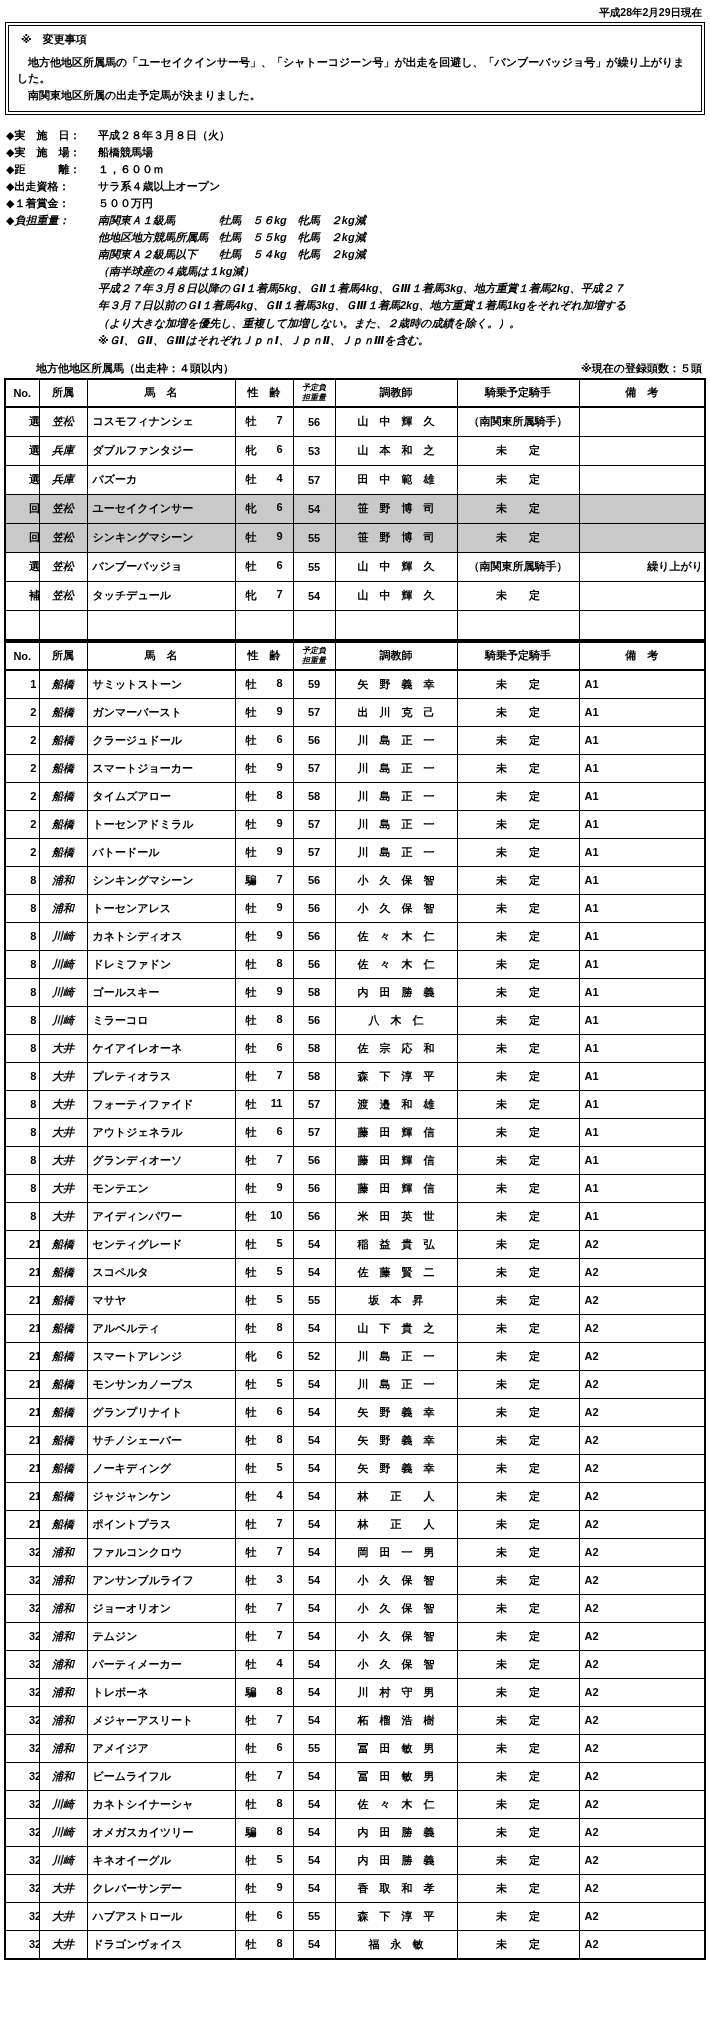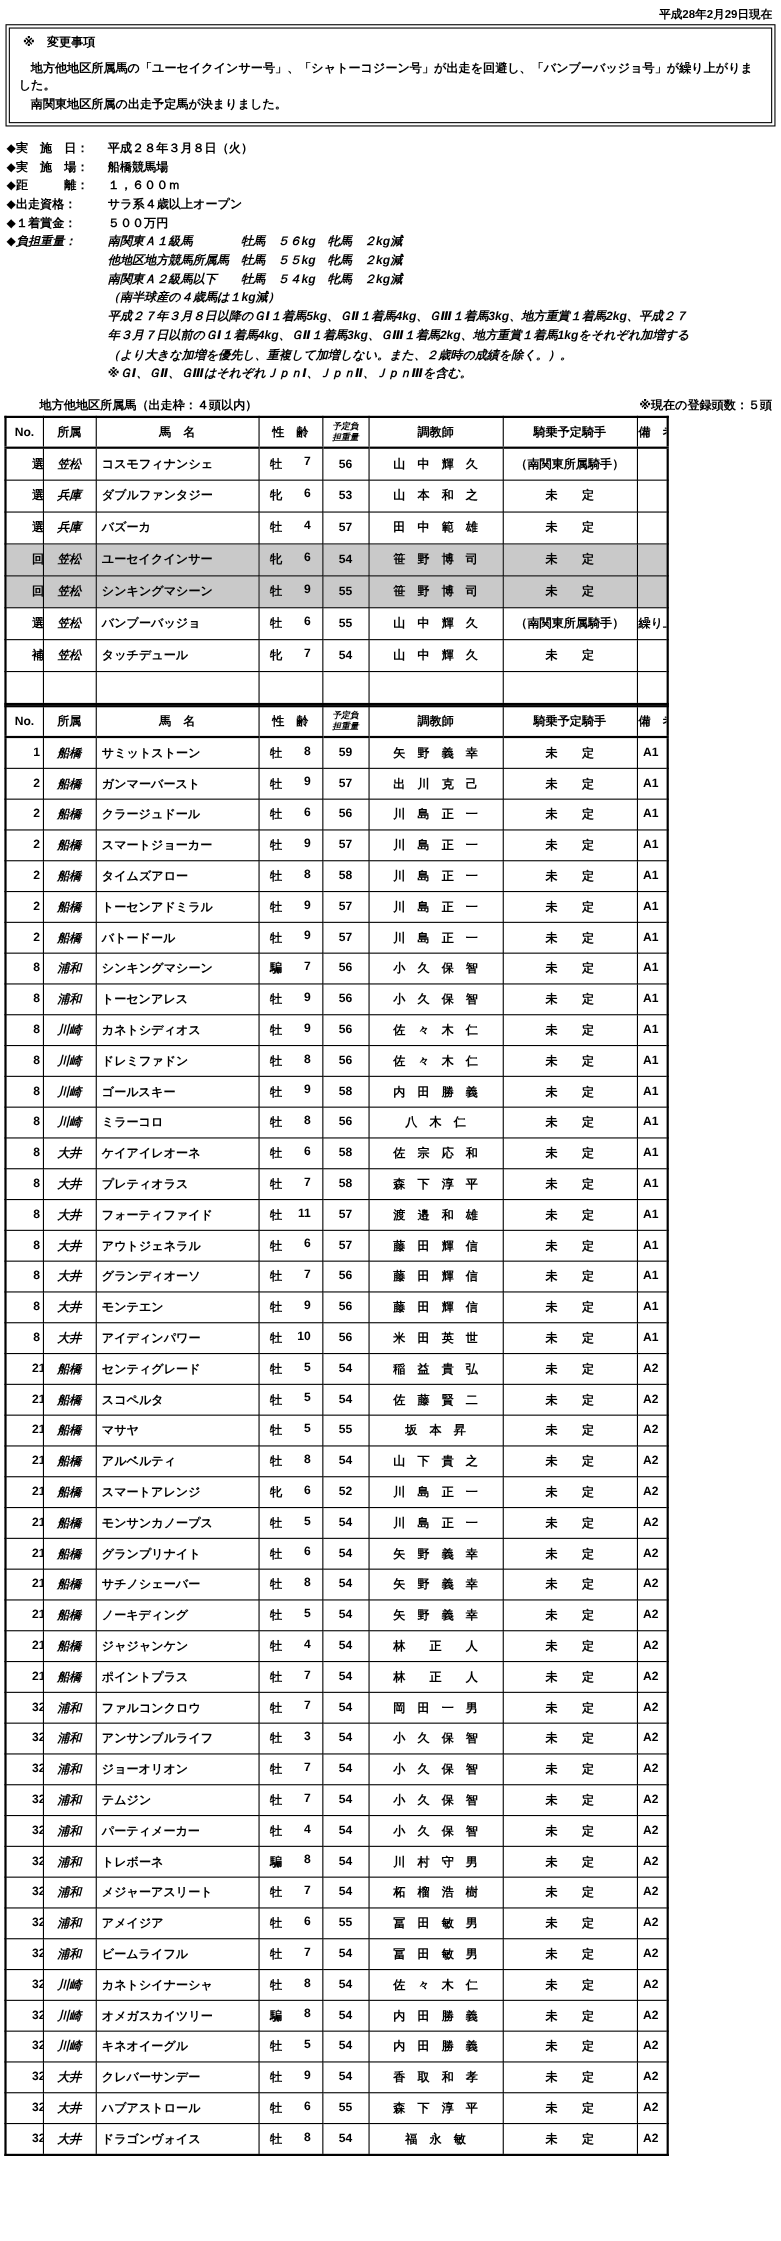--- a/index.html
+++ b/index.html
@@ -18,21 +18,21 @@
   .notice-heading{margin:0 0 6px 4px;}
   .race-info{margin:10px 0 6px 2px;line-height:1.55;}
   .info-row{white-space:pre-wrap;}
   .info-label{display:inline-block;min-width:92px;white-space:pre;}
   .weight-row{display:flex;align-items:flex-start;font-style:italic;}
   .weight-lines{flex:1;}
   .line{white-space:pre-wrap;}
   .section-caption{display:flex;justify-content:space-between;margin:12px 2px 2px 2px;gap:16px;}
   .section-caption .cap-left{padding-left:30px;}
   .section-caption .cap-right{padding-right:2px;}
-  table{border-collapse:collapse;table-layout:fixed;width:604px;border:2px solid #000;}
+  table{border-collapse:collapse;table-layout:fixed;width:702px;border:2px solid #000;}
   th,td{border:1px solid #000;overflow:hidden;white-space:nowrap;}
   thead th{border-bottom:2px solid #000;font-size:11px;height:24px;text-align:center;vertical-align:middle;background:#fff;}
   th.weight-h{font-size:8px;line-height:1.15;white-space:pre-line;font-style:italic;}
   td{vertical-align:middle;}
   .t1 td{height:26px;}
   .t2 td{height:25px;}
   td.no{text-align:center;padding-left:23px;}
   td.aff{text-align:center;font-style:italic;}
   td.horse{text-align:left;padding-left:5px;}
   td.sexage{padding:0 10px;}

